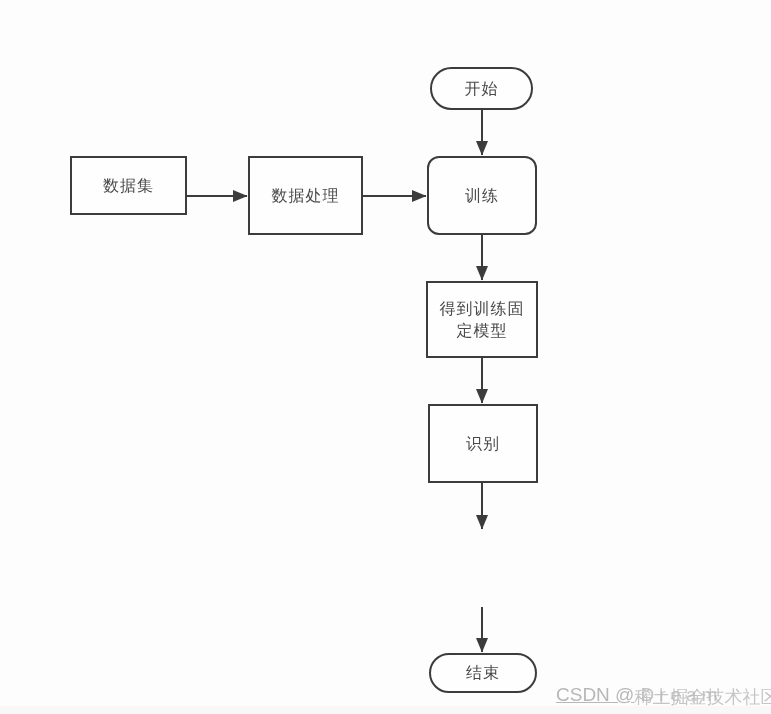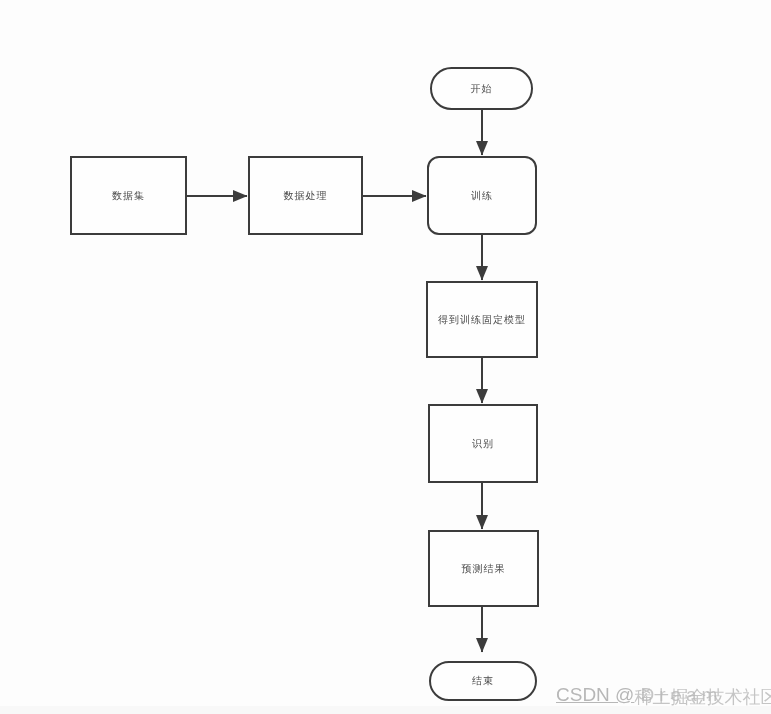--- a/index.html
+++ b/index.html
@@ -22,38 +22,38 @@
   }
   .node {
     position: absolute;
     box-sizing: border-box;
     display: flex;
     align-items: center;
     justify-content: center;
     background: #fefefe;
     border: 2px solid #3c3c3c;
     color: #4a4a4a;
-    font-size: 10px;
+    font-size: 16px;
     line-height: 22px;
     text-align: center;
     letter-spacing: 1px;
     padding: 0 8px;
     word-break: break-all;
   }
   .stadium { border-radius: 24px; }
 
   
   .node-start       { left: 430px; top:  67px; width: 103px; height: 43px; }
-  .node-dataset     { left:  70px; top: 156px; width: 117px; height: 79px; }
+  .node-dataset     { left:  70px; top: 156px; width: 117px; height: 59px; }
   .node-processing  { left: 248px; top: 156px; width: 115px; height: 79px; }
   .node-training    { left: 427px; top: 156px; width: 110px; height: 79px; border-radius: 12px; }
   .node-model       { left: 426px; top: 281px; width: 112px; height: 77px; }
   .node-recognition { left: 428px; top: 404px; width: 110px; height: 79px; }
   .node-prediction  { left: 428px; top: 530px; width: 111px; height: 77px; }
-  .node-end         { left: 429px; top: 653px; width: 108px; height: 40px; margin-top: 8px; }
+  .node-end         { left: 429px; top: 653px; width: 108px; height: 40px; }
 
   .watermark {
     position: absolute;
     left: 556px;
     top: 684px;
     height: 26px;
     color: #b4b4b4;
     font-size: 19px;
     white-space: nowrap;
     opacity: 0.95;
@@ -123,23 +123,20 @@
   </div>
 
   <div class="node node-recognition">
     <span>识别</span>
   </div>
 
   <div class="node node-model">
     <span>得到训练固定模型</span>
   </div>
 
-  <div class="node node-prediction">
-    <span>预测结果</span>
-  </div>
 
   <div class="node stadium node-end">
     <span>结束</span>
   </div>
 
   <div class="watermark">
     <span class="wm-prefix">CSDN @</span><span class="wm-overlap"><span class="wm-latin">Dream</span><span class="wm-cjk">稀土掘金技术社区</span></span>
   </div>
 
   <div class="bottom-band"></div>

